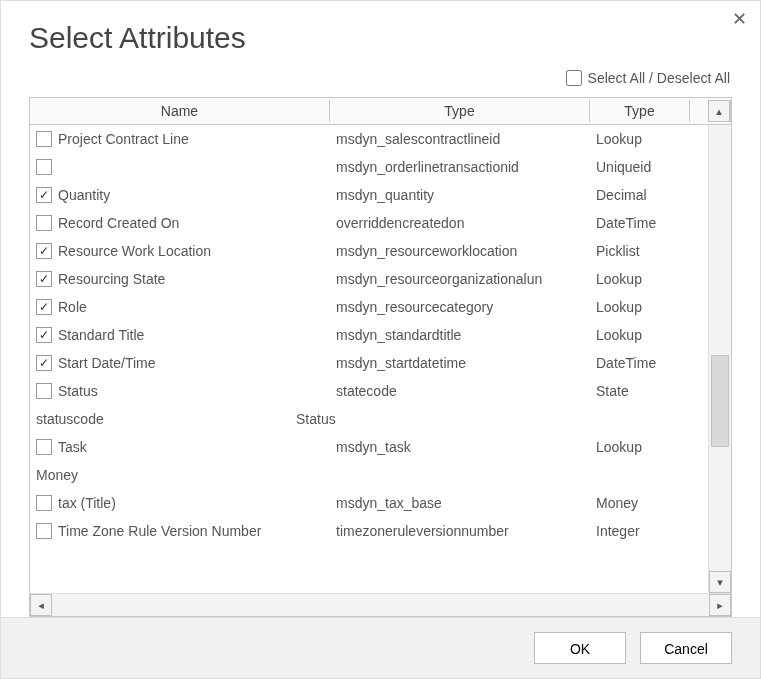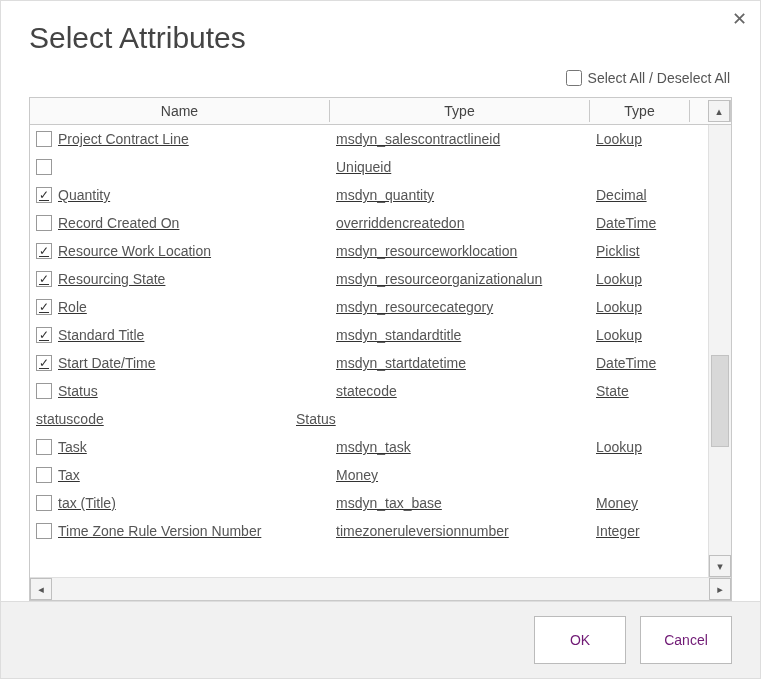--- a/index.html
+++ b/index.html
@@ -87,21 +87,20 @@
     line-height: 20px;
     text-align: center;
     color: #555;
     cursor: pointer;
     box-sizing: border-box;
   }
   .body-area {
     flex: 1 1 auto;
     display: flex;
     min-height: 0;
-    text-decoration: underline;
   }
   .rows {
     flex: 1 1 auto;
     overflow: hidden;
   }
   .row {
     display: flex;
     height: 28px;
     align-items: center;
     font-size: 14px;
@@ -175,25 +174,25 @@
   .footer {
     background: #f1f1f1;
     border-top: 1px solid #ddd;
     padding: 14px 28px;
     display: flex;
     justify-content: flex-end;
     gap: 14px;
   }
   .btn {
     min-width: 92px;
-    height: 48px;
+    height: 32px;
     background: #fff;
     border: 1px solid #bbb;
     font-size: 14px;
-    color: #701a75;
+    color: #000000;
     cursor: pointer;
     padding: 8px 14px;
   }
 </style>
 </head>
 <body>
 
 <div class="dialog">
 
   <div class="close-btn">✕</div>
@@ -223,20 +222,21 @@
               <span class="chk"></span>
               <span>Project Contract Line</span>
             </div>
             <div class="cell-type1">msdyn_salescontractlineid</div>
             <div class="cell-type2">Lookup</div>
           </div>
           <div class="row">
             <div class="cell-name">
               <span class="chk"></span>
             </div>
+            <div class="cell-type1">msdyn_orderlinetransactionid</div>
             <div class="cell-type2">Uniqueid</div>
           </div>
           <div class="row">
             <div class="cell-name">
               <span class="chk">✓</span>
               <span>Quantity</span>
             </div>
             <div class="cell-type1">msdyn_quantity</div>
             <div class="cell-type2">Decimal</div>
           </div>
@@ -302,24 +302,20 @@
           </div>
           <div class="row">
             <div class="cell-name">
               <span class="chk"></span>
               <span>Task</span>
             </div>
             <div class="cell-type1">msdyn_task</div>
             <div class="cell-type2">Lookup</div>
           </div>
           <div class="row">
-            <div class="cell-name">
-              <span class="chk"></span>
-              <span>Tax</span>
-            </div>
             <div class="cell-type2">Money</div>
           </div>
           <div class="row">
             <div class="cell-name">
               <span class="chk"></span>
               <span>tax (Title)</span>
             </div>
             <div class="cell-type1">msdyn_tax_base</div>
             <div class="cell-type2">Money</div>
           </div>

